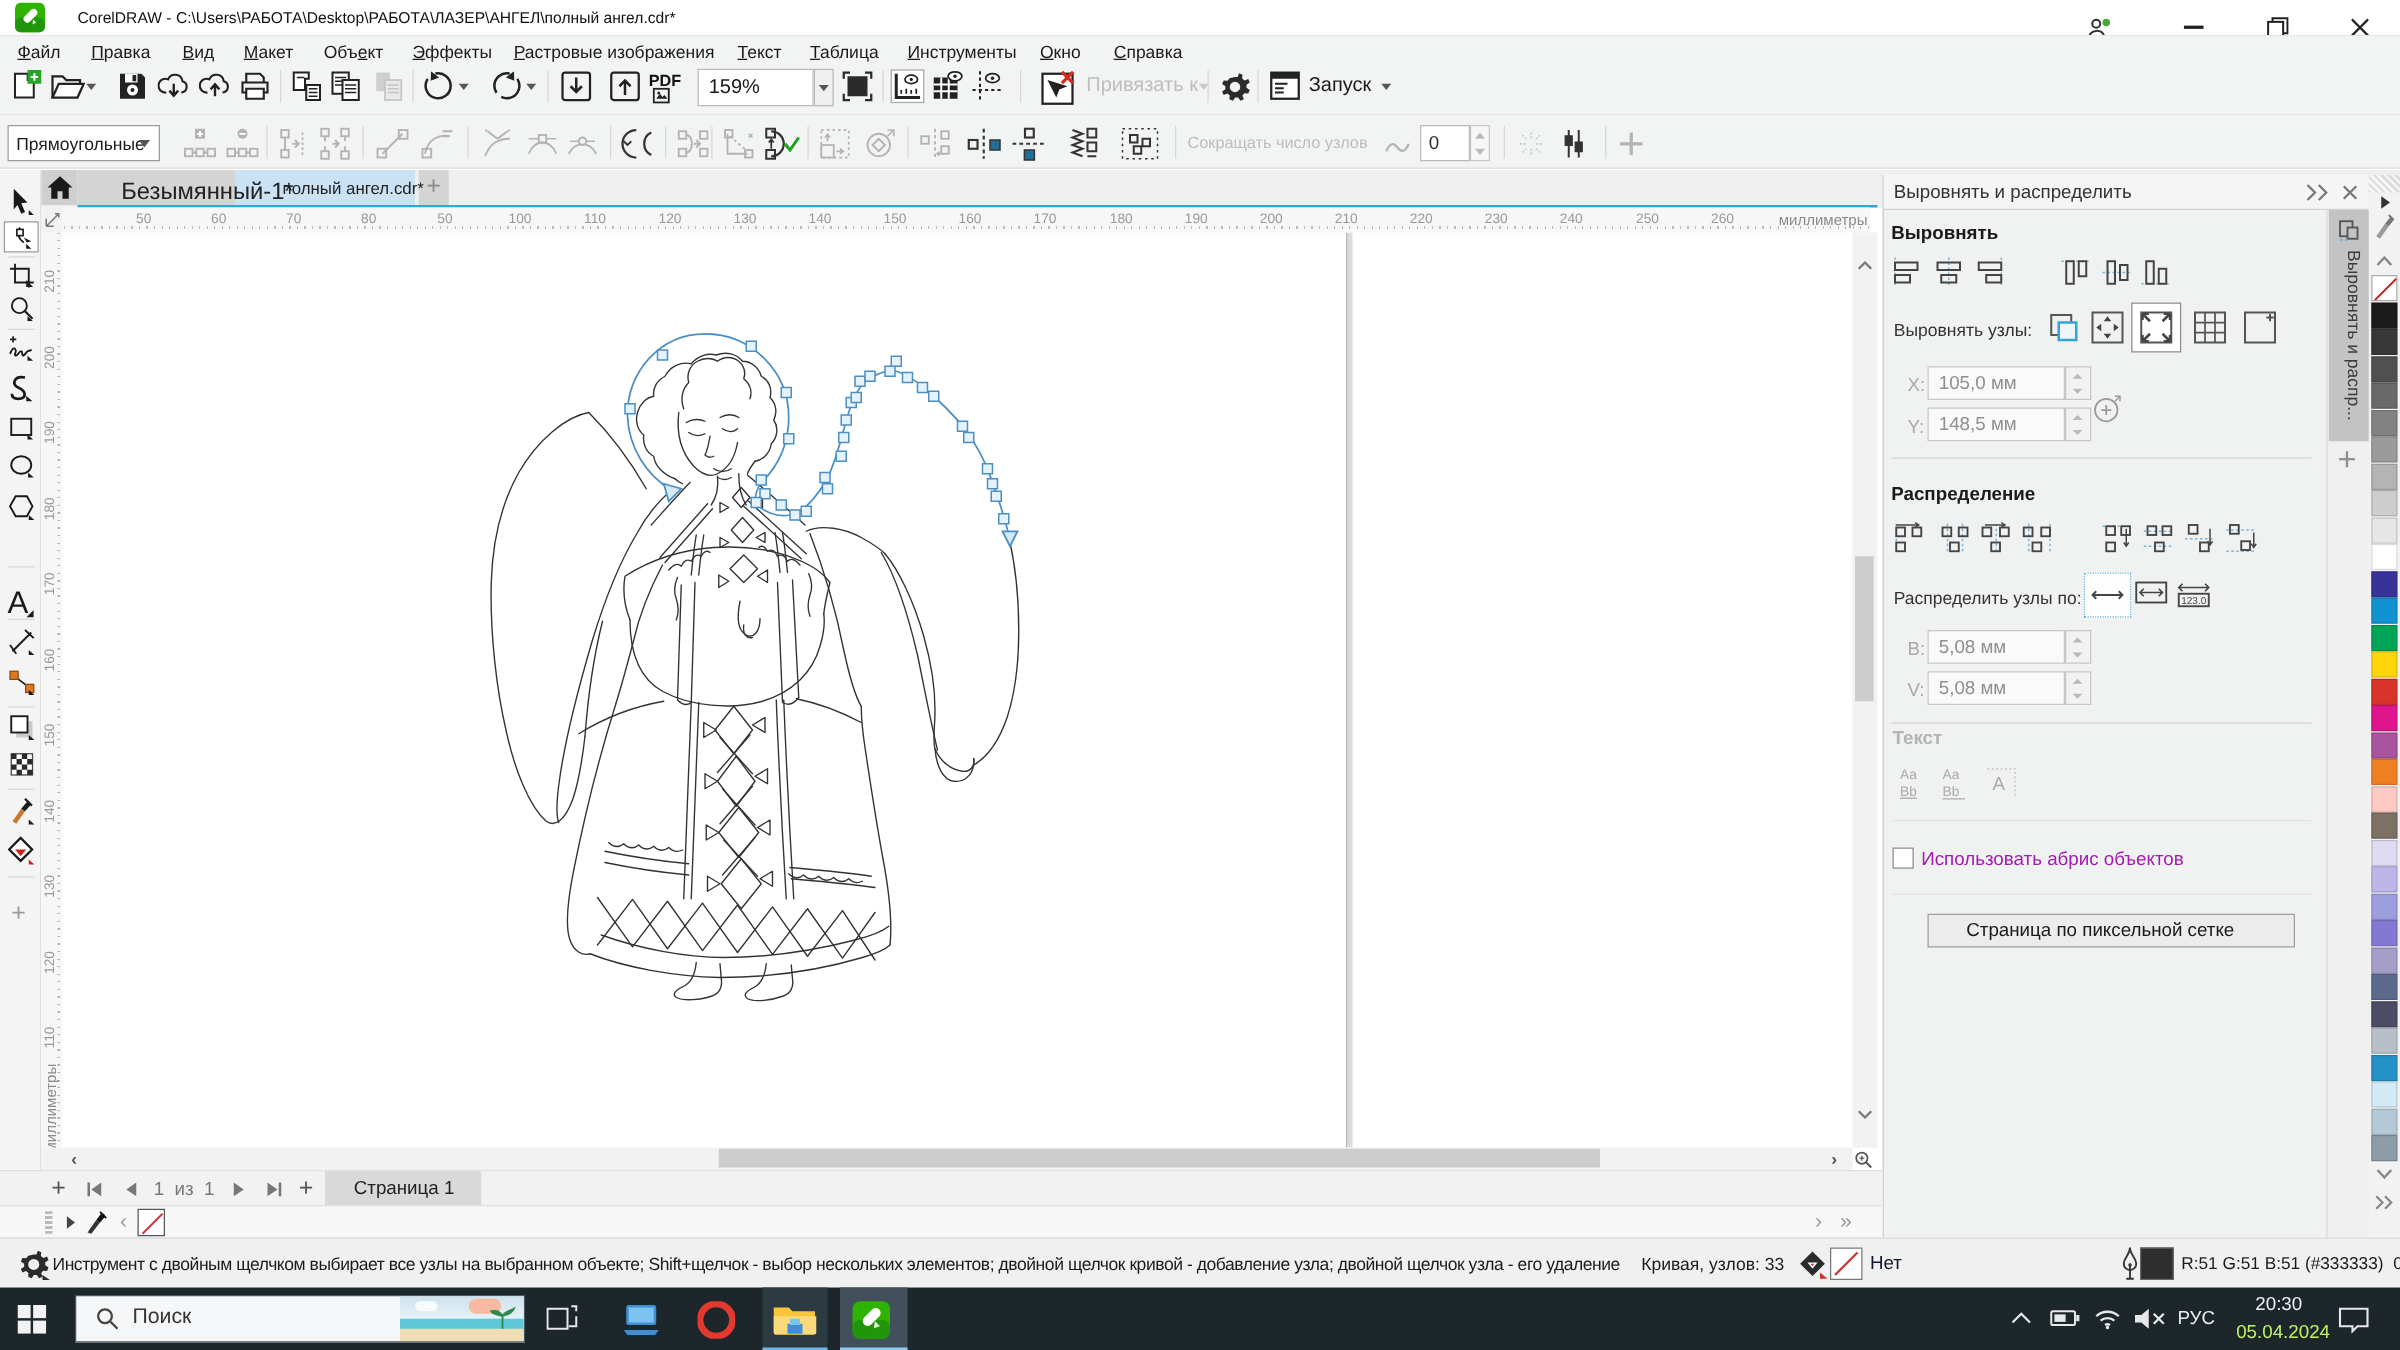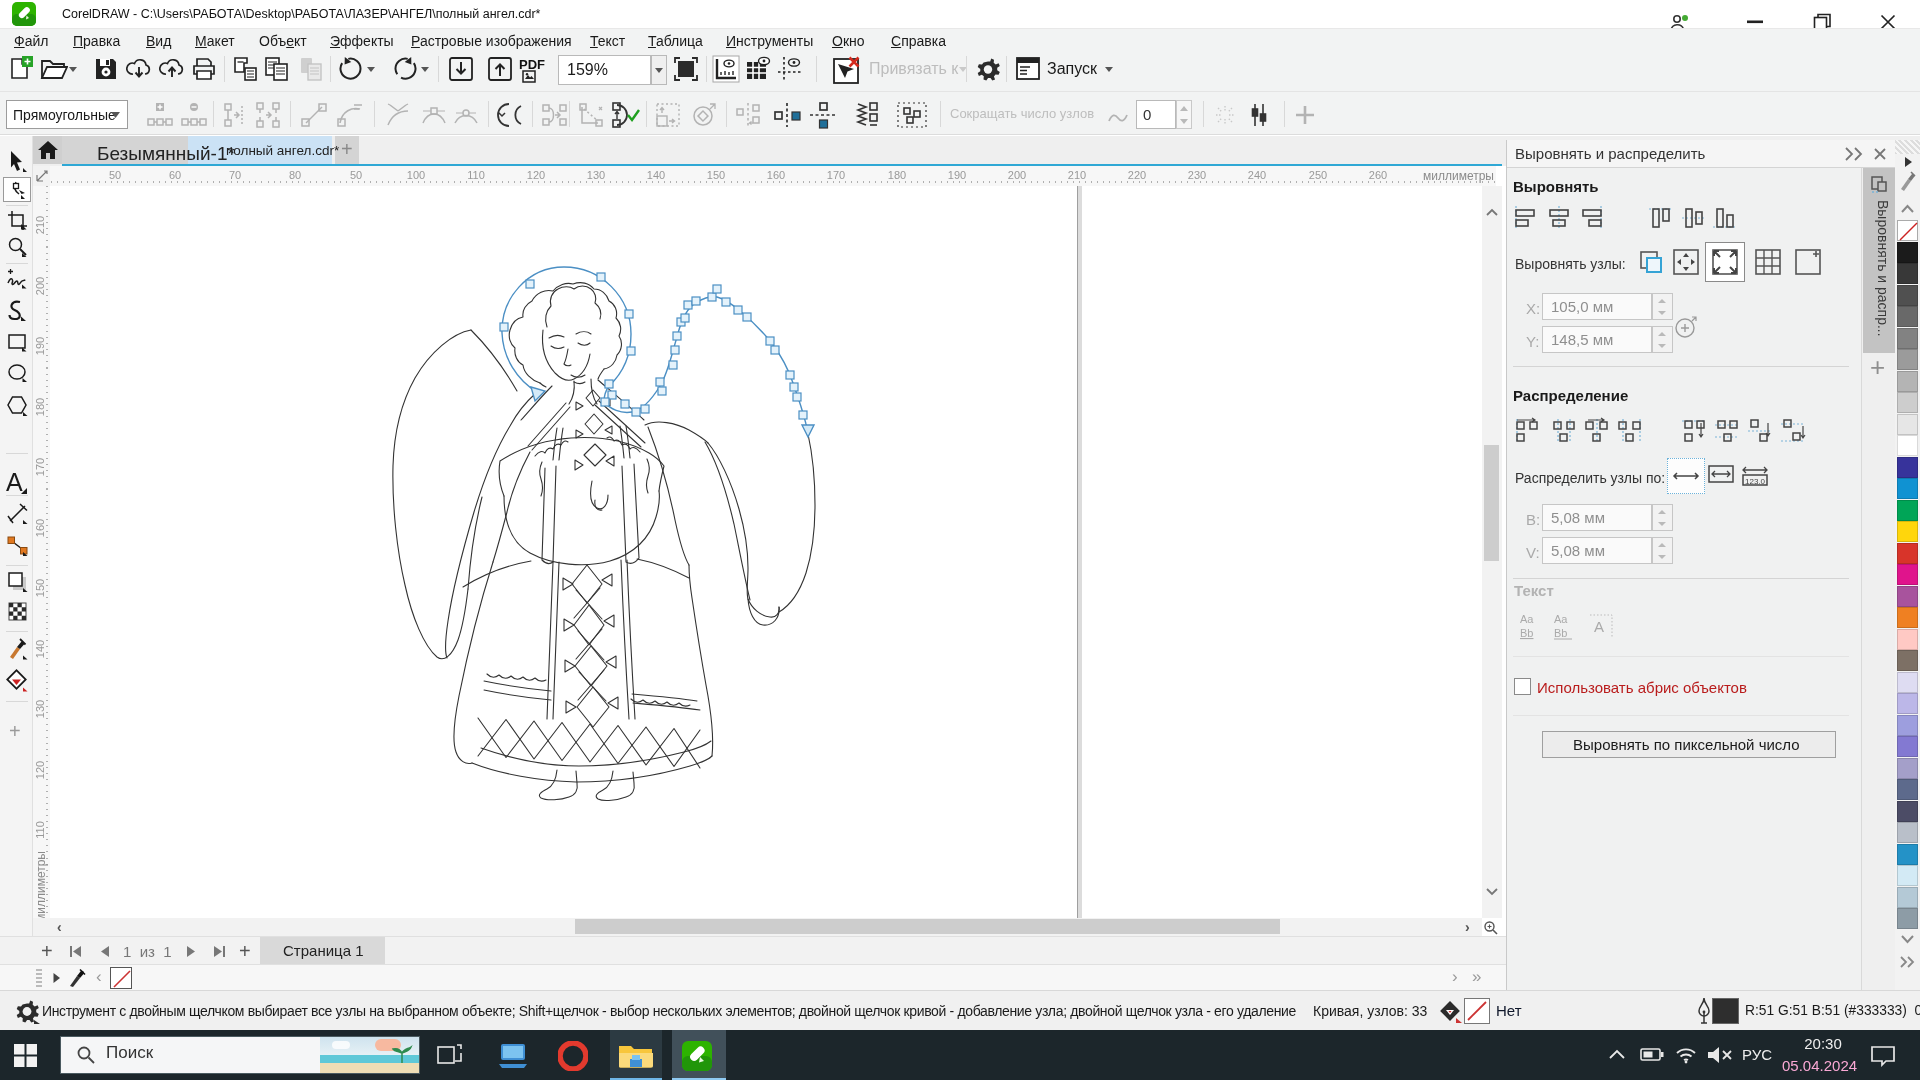--- a/index.html
+++ b/index.html
@@ -855,24 +855,24 @@
       <text x="1" y="11" font-size="11" fill="#aaa" font-family="Liberation Sans">Aa</text>
       <text x="1" y="25" font-size="11" fill="#aaa" font-family="Liberation Sans">Bb</text>
       <path d="M1 27 h18" stroke="#aaa"></path>
     </svg>
   <svg class="abs" style="left:80px;top:472px" width="30" height="28" viewBox="0 0 30 28">
       <text x="7" y="20" font-size="15" fill="#aaa" font-family="Liberation Sans">A</text>
       <path d="M3 3 h22 v22" stroke="#bbb" stroke-dasharray="1.5 2" fill="none"></path>
     </svg>
   <div class="abs" style="left:6px;top:516px;width:336px;height:1px;background:#e3e3e3"></div>
   <div class="abs" style="left:7px;top:538px;width:17px;height:17px;background:#fff;border:1px solid #8a8a8a"></div>
-  <div class="abs" style="left:30px;top:539px;font-size:15px;color:#b91c1c">Использовать абрис объектов</div>
+  <div class="abs" style="left:30px;top:539px;font-size:15px;color:#a21caf">Использовать абрис объектов</div>
   <div class="abs" style="left:6px;top:575px;width:336px;height:1px;background:#e3e3e3"></div>
   <div class="abs" style="left:35px;top:591px;width:294px;height:27px;background:#ececec;border:1px solid #9f9f9f"></div>
-  <div class="abs" style="left:66px;top:596px;font-size:15px;color:#1a1a1a">Выровнять по пиксельной число</div>
+  <div class="abs" style="left:66px;top:596px;font-size:15px;color:#1a1a1a">Страница по пиксельной сетке</div>
 
   <div class="abs" style="left:354px;top:28px;width:35px;height:822px;background:#efefef;border-left:1px solid #d9d9d9"></div>
   <div class="abs" style="left:356px;top:28px;width:33px;height:185px;background:#c3c3c3"></div>
   <svg class="abs" style="left:362px;top:34px" width="22" height="22" viewBox="0 0 22 22">
       <rect x="3" y="3" width="10" height="12" fill="none" stroke="#555" stroke-width="1.5"></rect>
       <rect x="9" y="8" width="8" height="9" fill="#c3c3c3" stroke="#555" stroke-width="1.5"></rect>
       <path d="M3 18 h8" stroke="#7ab4d8" stroke-width="1.5" stroke-dasharray="2 2"></path>
     </svg>
   <div class="abs" style="left:360px;top:60px;width:24px;height:150px;font-size:14px;color:#3a3a3a;writing-mode:vertical-rl">Выровнять и распр...</div>
   <div class="abs" style="left:363px;top:212px;font-size:26px;color:#8f8f8f">+</div>
@@ -1057,17 +1057,17 @@
   <svg class="abs" style="left:1674px;top:16px" width="24" height="18" viewBox="0 0 24 18">
       <path d="M3 7 a13 13 0 0 1 18 0 M6.5 10.5 a8.5 8.5 0 0 1 11 0 M10 14 a4 4 0 0 1 4 0" fill="none" stroke="#e8e8e8" stroke-width="1.9"></path>
       <circle cx="12" cy="16" r="1.4" fill="#e8e8e8"></circle>
     </svg>
   <svg class="abs" style="left:1706px;top:15px" width="28" height="20" viewBox="0 0 28 20">
       <path d="M2 7 h5 l6 -5 v16 l-6 -5 H2 Z" fill="#e8e8e8"></path>
       <path d="M17 6 l8 8 M25 6 l-8 8" stroke="#e8e8e8" stroke-width="1.8"></path>
     </svg>
   <div class="abs" style="left:1742px;top:16px;font-size:15px;color:#eee">РУС</div>
   <div class="abs" style="left:1787px;top:5px;width:72px;text-align:center;font-size:15px;color:#eee">20:30</div>
-  <div class="abs" style="left:1782px;top:27px;width:82px;text-align:left;font-size:15px;color:#f9a8d4">05.04.2024</div>
+  <div class="abs" style="left:1782px;top:27px;width:82px;text-align:right;font-size:15px;color:#bef264">05.04.2024</div>
   <svg class="abs" style="left:1870px;top:15px" width="26" height="22" viewBox="0 0 26 22">
       <path d="M2 2 h22 v14 h-8 l-4 4 v-4 H2 Z" fill="none" stroke="#e8e8e8" stroke-width="1.7"></path>
     </svg>
 </div>
 
 </body></html>

